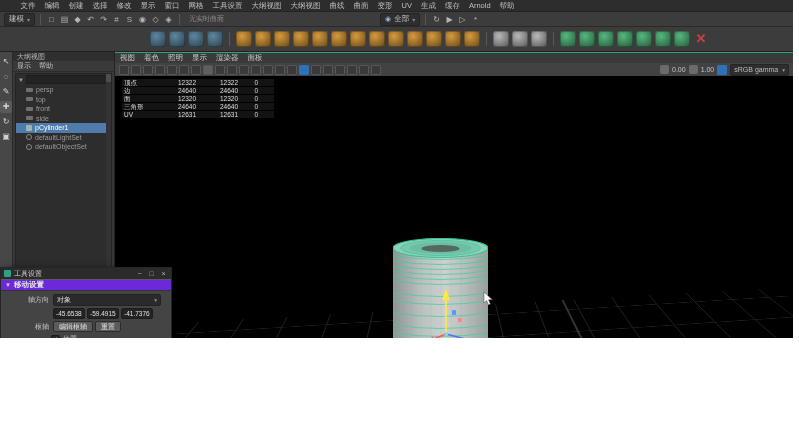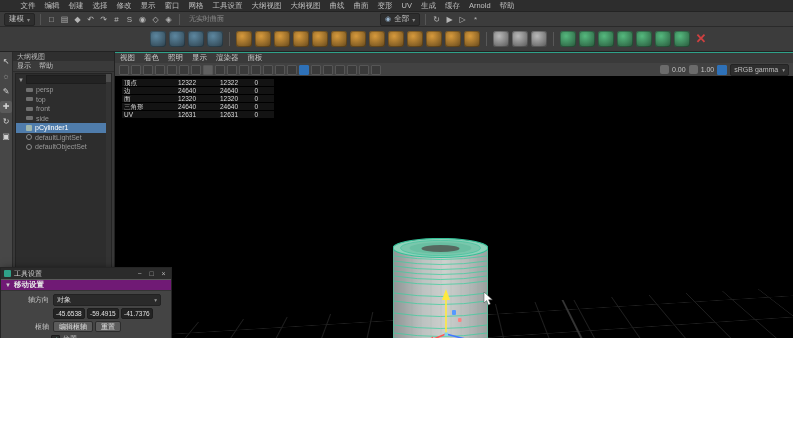--- a/index.html
+++ b/index.html
@@ -84,21 +84,21 @@
 
   
   #tool-settings{position:absolute;left:0;top:267px;width:172px;height:156px;background:#444;z-index:60;box-shadow:2px 2px 8px rgba(0,0,0,.6);border:1px solid #252525;box-sizing:border-box;overflow:hidden;}
   .ts-title{height:11px;background:#2b2b2b;display:flex;align-items:center;padding:0 3px;gap:3px;}
   .ts-title .app-ic{width:7px;height:7px;background:#2fa189;border-radius:1px;}
   .ts-title .t{font-size:7px;color:#d6d6d6;flex:1;}
   .ts-title .wc{font-size:7px;color:#b5b5b5;width:9px;text-align:center;}
   .ts-toolrow{height:14px;display:flex;align-items:center;background:#3d3d3d;border-bottom:1px solid #2e2e2e;padding:0 2px;gap:2px;}
   .ts-toolname{font-size:7.5px;color:#e0e0e0;flex:1;}
   .ts-btn{background:#5b5b5b;border:1px solid #2c2c2c;border-radius:2px;color:#e2e2e2;font-size:7px;height:11px;line-height:9px;padding:0 5px;}
-  .ts-section{height:10px;background:#701a75;border-top:1px solid #5a5a5a;border-bottom:1px solid #343434;display:flex;align-items:center;gap:3px;padding-left:4px;}
+  .ts-section{height:10px;background:#6d28d9;border-top:1px solid #5a5a5a;border-bottom:1px solid #343434;display:flex;align-items:center;gap:3px;padding-left:4px;}
   .ts-section .car{font-size:6px;color:#ccc;}
   .ts-section .t{font-size:7.5px;color:#e3e3e3;font-weight:bold;}
   .ts-body{padding-top:3px;}
   .ts-row{display:flex;align-items:center;margin-bottom:2px;}
   .ts-lbl{width:48px;text-align:right;font-size:7px;color:#c9c9c9;margin-right:4px;flex:0 0 auto;}
   .ts-dd{display:flex;align-items:center;background:#2a2a2a;border:1px solid #222;border-radius:2px;height:10px;color:#d6d6d6;font-size:7px;padding:0 3px;gap:4px;}
   .ts-dd .arrow{font-size:5.5px;color:#999;}
   .ts-field{background:#232323;border:1px solid #1d1d1d;border-radius:2px;height:9px;line-height:9px;color:#e0e0e0;font-size:6.5px;padding:0 2px;margin-right:2px;min-width:26px;text-align:left;}
   .cb{width:7px;height:7px;background:#282828;border:1px solid #1b1b1b;border-radius:1px;margin-right:3px;flex:0 0 auto;text-align:center;line-height:7px;font-size:7px;color:#8ee6c8;}
   .ts-check{display:flex;align-items:center;margin:0 0 2px 50px;}

